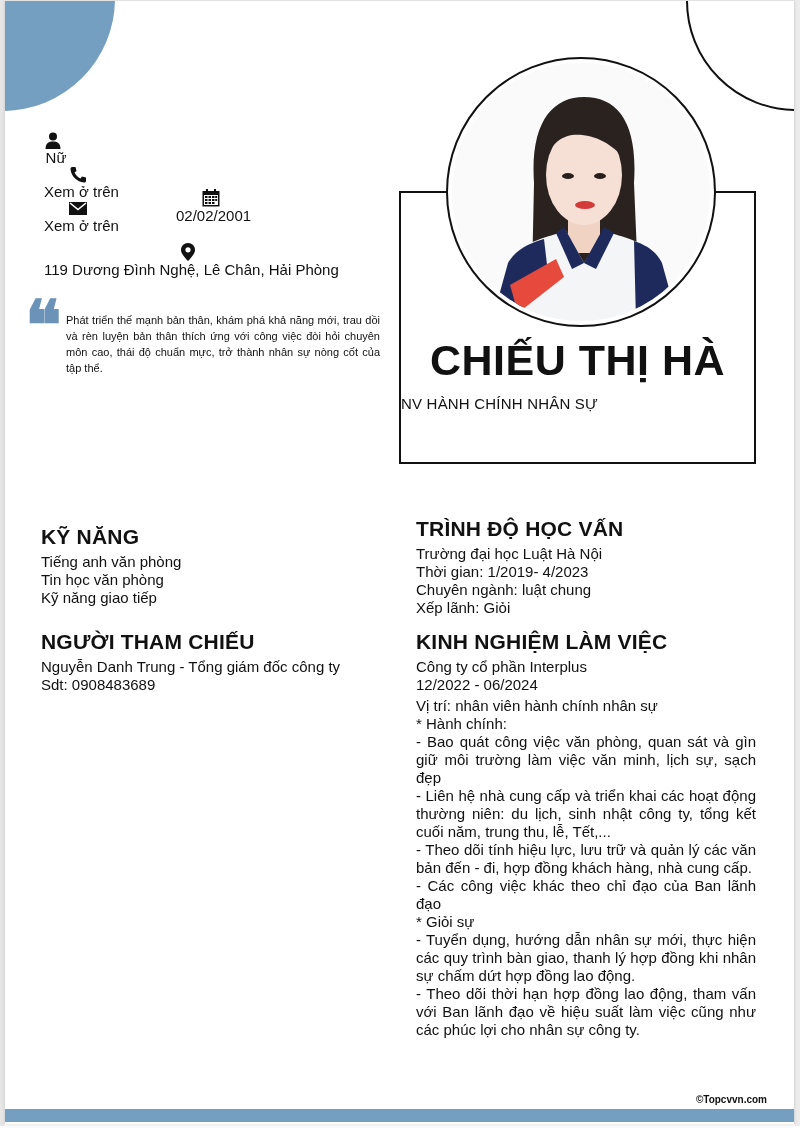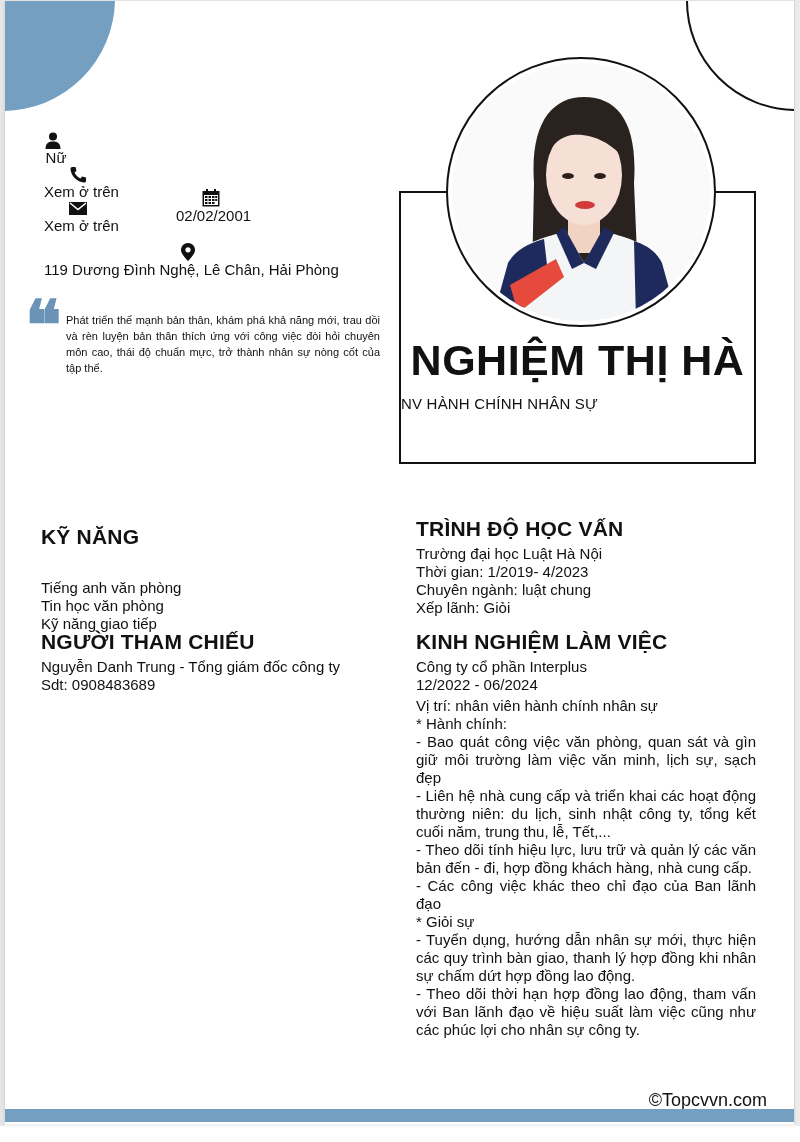--- a/index.html
+++ b/index.html
@@ -35,21 +35,21 @@
   .name { position:absolute; left:396px; top:333px; width:353px; text-align:center;
           font-size:43px; font-weight:bold; letter-spacing:0.5px; line-height:52px; }
   .job-title { position:absolute; left:396px; top:394px; width:340px; text-align:left;
                font-size:15px; line-height:18px; letter-spacing:0.2px; }
 
   .section-h { position:absolute; font-size:21px; font-weight:bold; line-height:20px; letter-spacing:0.2px; }
   .section-body { position:absolute; font-size:15px; line-height:18px; }
   .section-body div { white-space:nowrap; }
   .just { text-align:justify; white-space:normal !important; }
 
-  .copyright { position:absolute; right:27px; top:1090px; font-size:18px; line-height:18px; }
+  .copyright { position:absolute; right:27px; top:1090px; font-size:10px; line-height:18px;font-weight:bold; }
   .footer-bar { position:absolute; left:0; top:1108px; width:791px; height:13px; background:#759fc1; }
 </style>
 </head>
 <body>
 
 <div class="shadow-left"></div>
 <div class="shadow-right"></div>
 
 <div class="page">
   <div class="blob"></div>
@@ -139,25 +139,25 @@
 
         <path d="M40 258 L56 200 C66 180 92 175 114 168 L132 200 L152 168 C174 175 200 180 210 200 L226 258 Z" fill="#f4f5f7"></path>
         <path d="M40 258 L56 200 C64 186 78 180 92 176 L96 210 L60 258 Z" fill="#1f2a5c"></path>
         <path d="M226 258 L210 200 C204 188 194 182 182 178 L184 258 Z" fill="#1f2a5c"></path>
         <path d="M58 222 L104 196 L112 214 L66 250 Z" fill="#e54a3c"></path>
         <path d="M112 164 L132 200 L120 206 L104 170 Z" fill="#1f2a5c"></path>
         <path d="M152 164 L132 200 L144 206 L162 170 Z" fill="#1f2a5c"></path>
       </svg>
     </div>
   </div>
-  <div class="name">NGHIỆM THỊ HÀ</div>
+  <div class="name">CHIẾU THỊ HÀ</div>
   <div class="job-title">NV HÀNH CHÍNH NHÂN SỰ</div>
 
   <div class="section-h" style="left:36px; top:526px;">KỸ NĂNG</div>
-  <div class="section-body" style="left:36px; top:552px;margin-top:26px;">
+  <div class="section-body" style="left:36px; top:552px;">
     <div>Tiếng anh văn phòng</div>
     <div>Tin học văn phòng</div>
     <div>Kỹ năng giao tiếp</div>
   </div>
 
   <div class="section-h" style="left:36px; top:631px;">NGƯỜI THAM CHIẾU</div>
   <div class="section-body" style="left:36px; top:657px;">
     <div>Nguyễn Danh Trung - Tổng giám đốc công ty</div>
     <div>Sdt: 0908483689</div>
   </div>

